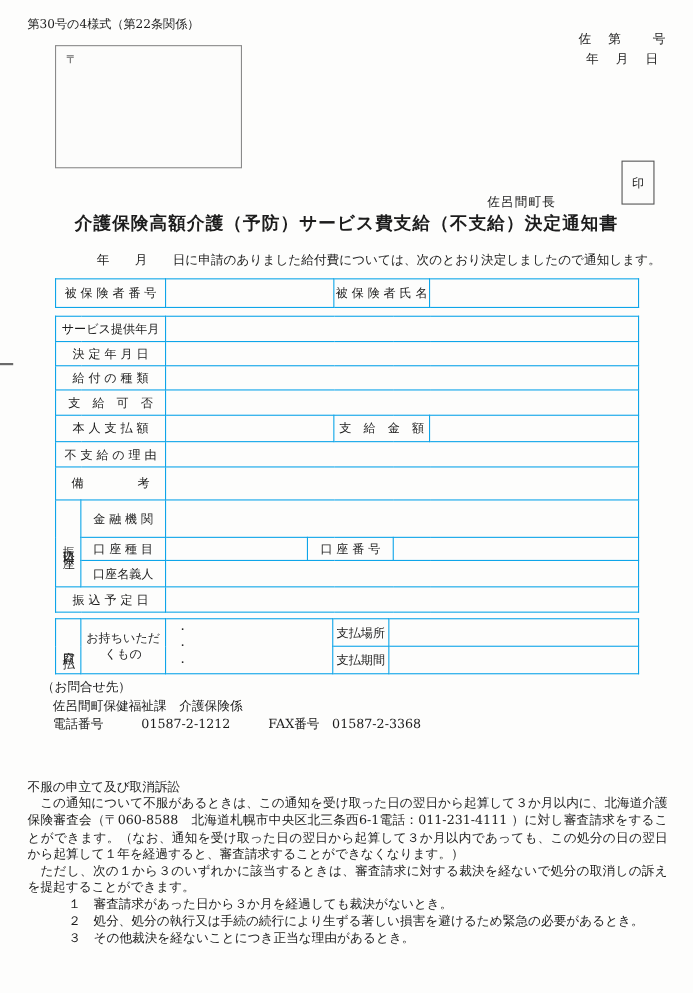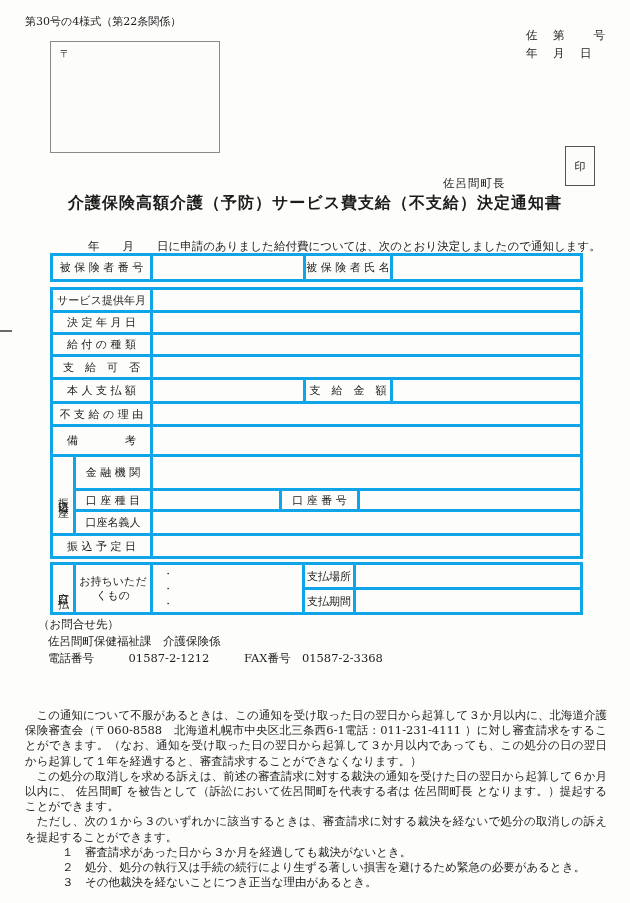--- a/index.html
+++ b/index.html
@@ -6,33 +6,33 @@
   html,body { background:#e8e8e8; }
   .page {
     position:relative; width:630px; height:903px; background:#fdfdfc;
     font-family:"DejaVu Serif","Liberation Serif",serif;
     color:#1c1c1c; margin:0 auto; overflow:hidden;
   }
   .form-code { position:absolute; left:25px; top:14px; font-size:11px; }
   .addr-box { position:absolute; left:50px; top:41px; width:170px; height:112px;
     border:1px solid #8a8a8a; background:#fcfcfb; }
   .postal { position:absolute; left:9px; top:5px; font-size:10px; }
-  .doc-no { position:absolute; right:23px; top:26px; text-align:left;
+  .doc-no { position:absolute; right:23px; top:26px; text-align:center;
     font-size:11.5px; line-height:18px; letter-spacing:2px; }
   .mayor { position:absolute; left:443px; top:160px; font-size:11.5px; letter-spacing:1px;margin-top:16px; }
   .seal-box { position:absolute; left:565px; top:146px; width:30px; height:40px;
     border:1px solid #555; display:flex; align-items:center; justify-content:center;
     font-size:11px; background:#fcfcfb; }
   .doc-title { position:absolute; left:0; top:193px; width:630px; text-align:center;
     font-size:16px; font-weight:bold; letter-spacing:1px; }
-  .intro { position:absolute; left:88px; top:239px; font-size:11.5px;text-align:center; }
+  .intro { position:absolute; left:88px; top:229px; font-size:11.5px;text-align:center; }
   .fold-mark { position:absolute; left:0; top:330px; width:12px; height:2px; background:#6a6a6a; }
 
   table { border-collapse:collapse; table-layout:fixed; position:absolute; left:50px; background:#fdfdfc; }
-  td { border:3px solid #0ea5e9; vertical-align:middle; font-size:11px; padding:0; overflow:hidden; }
+  td { border:1px solid #0ea5e9; vertical-align:middle; font-size:11px; padding:0; overflow:hidden; }
   td.lbl { text-align:center; }
   td.val { }
   #tbl-insured { top:253px; width:530px; }
   #tbl-main    { top:287px; width:530px; }
   #tbl-window  { top:562px; width:530px; }
   .vert { writing-mode:vertical-rl; text-orientation:upright; letter-spacing:3px;
     margin:0 auto; font-size:11px; line-height:1; }
   .spread { display:flex; justify-content:space-between; padding:0 14px; }
   .two-line { white-space:pre-line; text-align:center; line-height:14px; }
   .bullets { white-space:pre-line; text-align:left; padding-left:10px; line-height:15px; font-size:10px; }
@@ -187,21 +187,21 @@
   </tbody>
     </table>
 
   <div class="contact">
     <div>（お問合せ先）</div>
     <div class="ind">佐呂間町保健福祉課　介護保険係</div>
     <div class="ind">電話番号　　　01587-2-1212　　　FAX番号　01587-2-3368</div>
   </div>
 
   <div class="appeal">
+    <div>不服の申立て及び取消訴訟</div>
     <p>　この通知について不服があるときは、この通知を受け取った日の翌日から起算して３か月以内に、北海道介護保険審査会（〒060-8588　北海道札幌市中央区北三条西6-1電話：011-231-4111 ）に対し審査請求をすることができます。（なお、通知を受け取った日の翌日から起算して３か月以内であっても、この処分の日の翌日から起算して１年を経過すると、審査請求することができなくなります。）</p>
-    <p>　この処分の取消しを求める訴えは、前述の審査請求に対する裁決の通知を受けた日の翌日から起算して６か月以内に、 佐呂間町 を被告として（訴訟において佐呂間町を代表する者は 佐呂間町長 となります。）提起することができます。</p>
     <p>　ただし、次の１から３のいずれかに該当するときは、審査請求に対する裁決を経ないで処分の取消しの訴えを提起することができます。</p>
     <div class="item">１　審査請求があった日から３か月を経過しても裁決がないとき。</div>
     <div class="item">２　処分、処分の執行又は手続の続行により生ずる著しい損害を避けるため緊急の必要があるとき。</div>
     <div class="item">３　その他裁決を経ないことにつき正当な理由があるとき。</div>
   </div>
 
 </div>
 
 </body></html>

